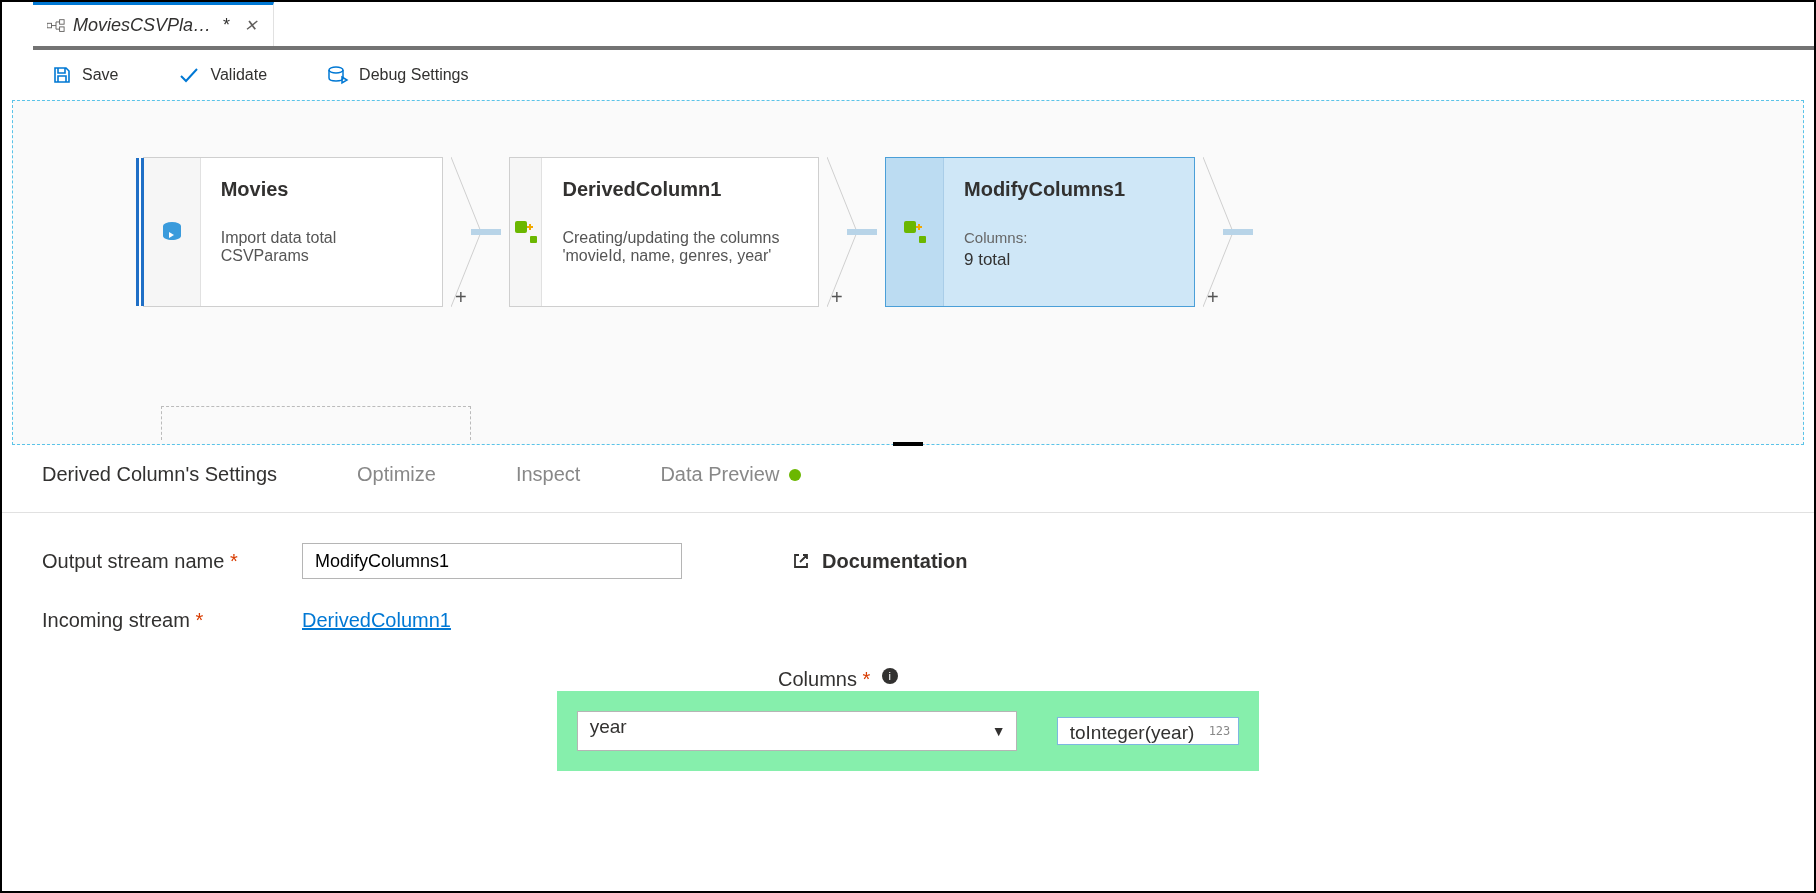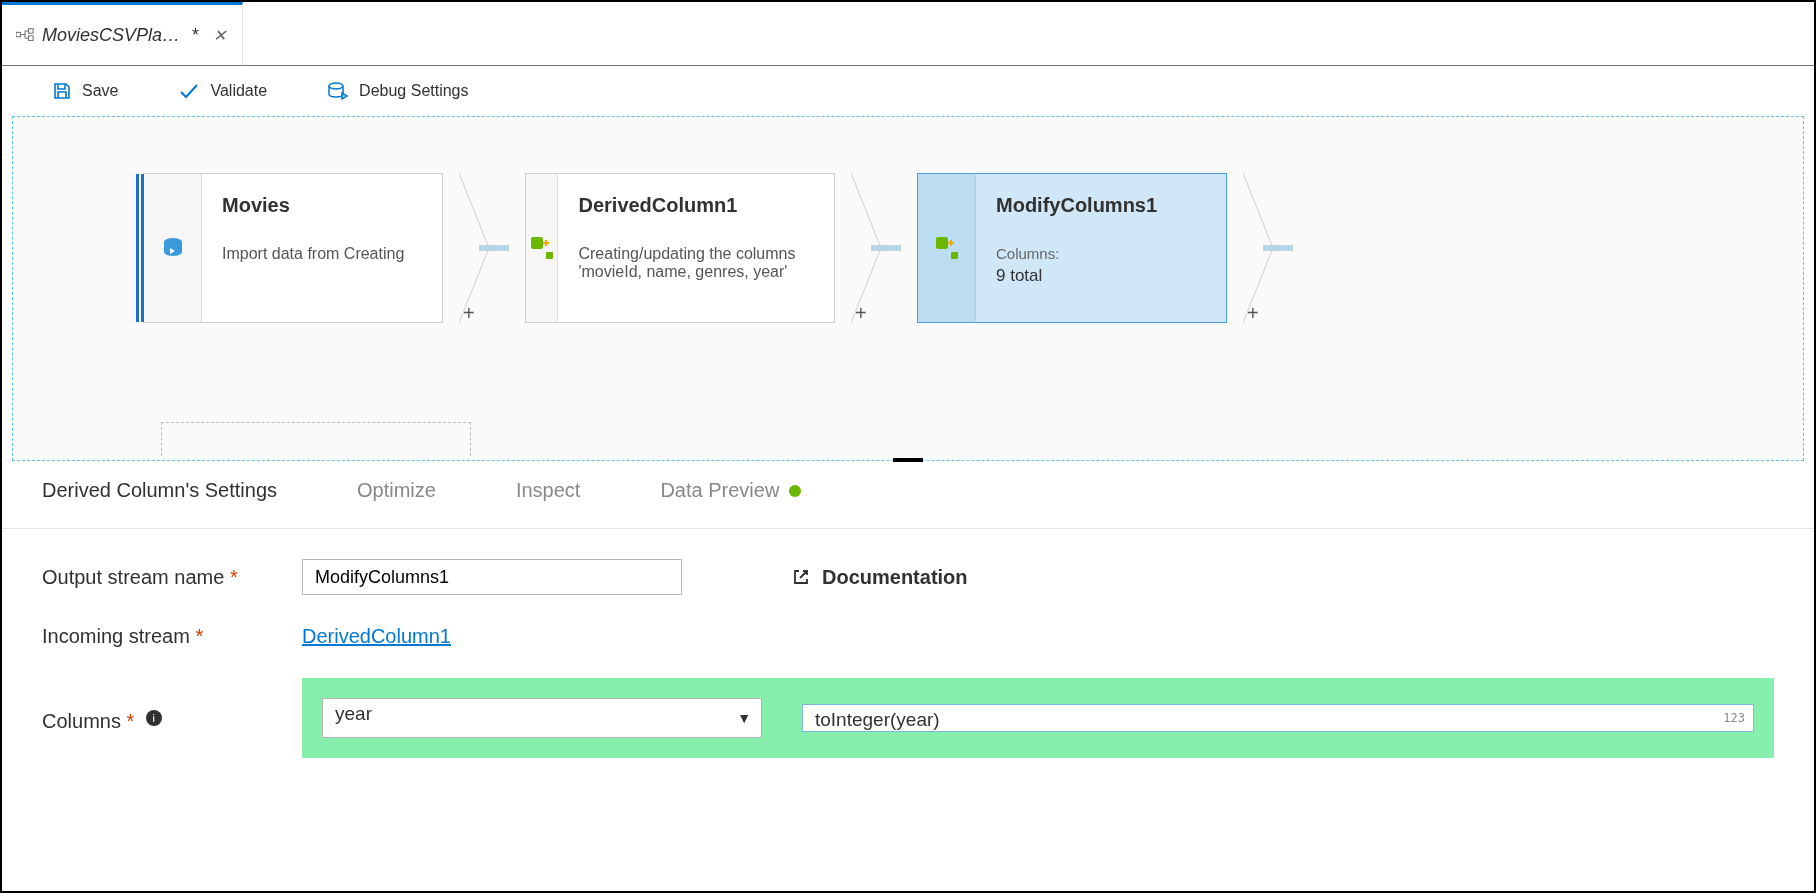--- a/index.html
+++ b/index.html
@@ -9,23 +9,24 @@
     color: #323130;
     background: #fff;
     width: 1816px;
     height: 893px;
     overflow: hidden;
     border: 2px solid #000;
   }
   
   .tab-bar {
     display: flex;
-    border-bottom: 1px solid #737373;
-    height: 64px;
+    border-bottom: 4px solid #737373;
+    height: 48px;
     align-items: stretch;
+    margin-left: 31px;
   }
   .tab {
     display: flex;
     align-items: center;
     padding: 0 14px;
     gap: 8px;
     border-top: 3px solid #0078d4;
     border-right: 1px solid #e1e1e1;
     font-style: italic;
     font-size: 18px;
@@ -64,21 +65,21 @@
     margin: 0 10px 0 10px;
     border: 1px dashed #5ac3e8;
     background: #fafafa;
     height: 345px;
     position:relative;
     padding: 56px 30px 0 130px;
   }
   .flow-row {
     display:flex;
     align-items:stretch;
-    gap: 16px;
+    gap: 8px;
   }
   .node {
     display:flex;
     height: 150px;
     background:#fff;
     border:1px solid #cfcfcf;
     position:relative;
   }
   .node.selected { background:#cfe7f7; border-color:#4a9fd8; }
   .node .node-icon-col {
@@ -176,20 +177,21 @@
     align-items:center;
     gap:12px;
     font-weight:600;
     font-size:20px;
   }
   .doc-link .ext-icon { color:#323130; }
   .link-blue { color:#0078d4; font-size:20px; }
   .columns-block {
     display:flex;
     align-items:center;
+    flex-direction:column;
   }
   .columns-block .label { width:260px; padding-top:6px;}
   .info-circle {
     display:inline-flex; width:16px;height:16px;border-radius:50%;
     background:#323130;color:#fff;font-size:11px;align-items:center;justify-content:center;
     margin-left:6px; position:relative; top:-6px;
   }
   .columns-editor {
     flex:1;
     background:#86efac;
@@ -283,21 +285,21 @@
       <div class="blue-bars-left"></div>
       <div class="node-icon-col">
         <svg width="28" height="28" viewBox="0 0 28 28">
             <ellipse cx="14" cy="8" rx="9" ry="4" fill="#3a9bdc"></ellipse>
             <path d="M5 8v10c0 2.2 4 4 9 4s9-1.8 9-4V8" fill="#3a9bdc"></path>
             <path d="M11 14l5 3-5 3z" fill="#fff"></path>
           </svg>
       </div>
       <div class="node-body">
         <div class="node-title">Movies</div>
-        <div class="node-desc">Import data from Creating</div>
+        <div class="node-desc">Import data total CSVParams</div>
       </div>
     </div>
 
     <div class="connector">
       <svg class="arrow" width="50" height="150">
           <path d="M0 0 L30 75 L0 150" fill="none" stroke="#cfcfcf" stroke-width="1"></path>
           <line x1="20" y1="75" x2="50" y2="75" stroke="#b8d4e8" stroke-width="6"></line>
         </svg>
       <span class="plus">+</span>
     </div>

